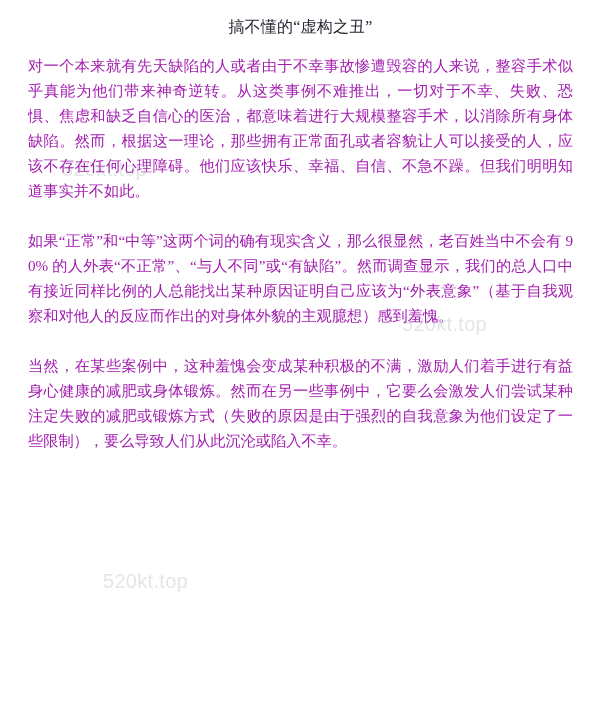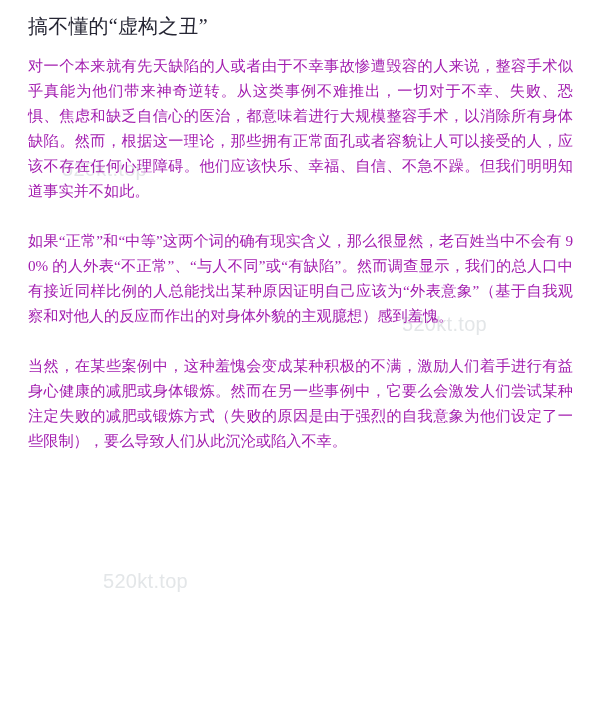--- a/index.html
+++ b/index.html
@@ -28,27 +28,27 @@
 
   .content {
     position: absolute;
     left: 28px;
     top: 14px;
     width: 545px;
     z-index: 2;
   }
 
   .doc-title {
-    font-size: 20px;
+    font-size: 16px;
     line-height: 25px;
     color: #262634;
     margin: 0 0 14px 0;
     letter-spacing: 0.2px;
     font-weight: 400;
-    text-align: left;
+    text-align: center;
   }
 
   .para {
     font-size: 15.2px;
     line-height: 25px;
     color: #a21caf;
     margin: 0 0 25px 0;
     text-align: justify;
     text-justify: inter-ideograph;
     letter-spacing: 0px;

